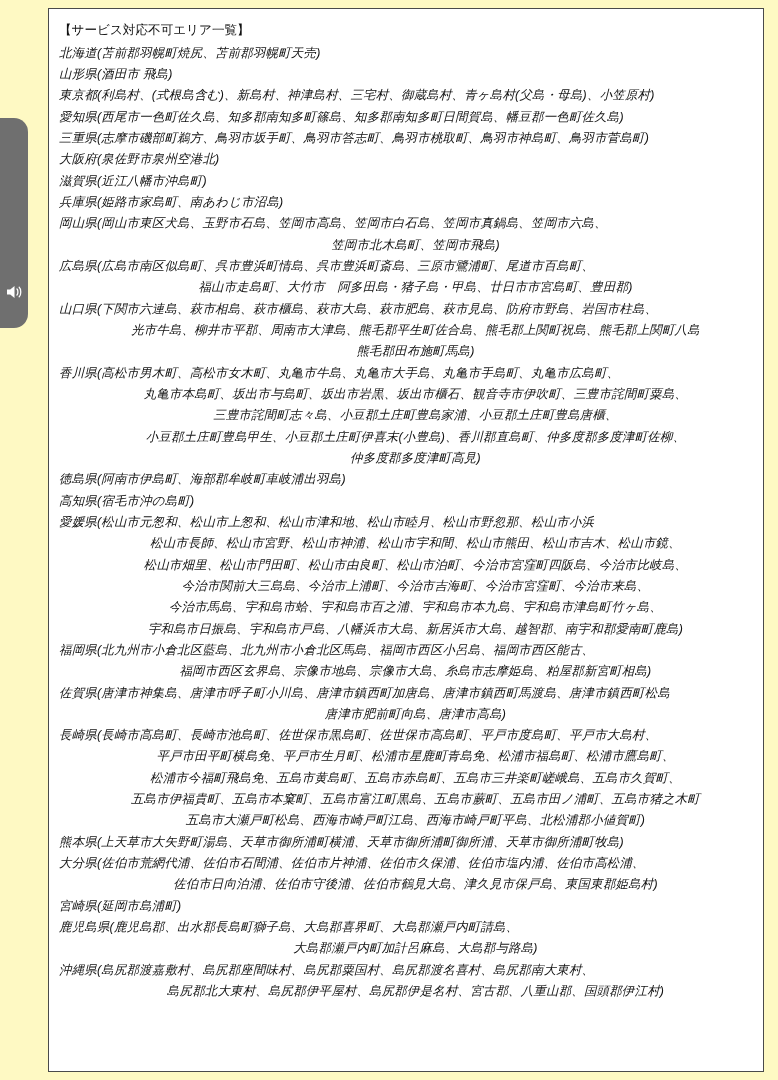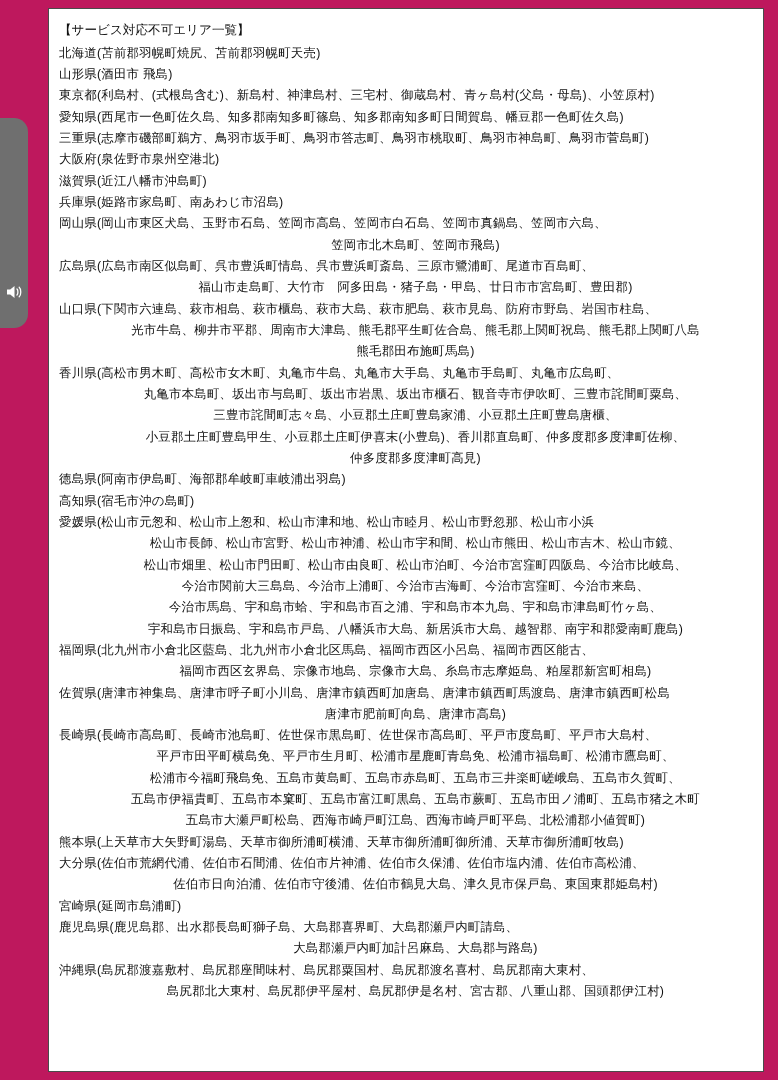--- a/index.html
+++ b/index.html
@@ -10,21 +10,21 @@
   body {
     width: 778px;
     height: 1080px;
     overflow: hidden;
     font-family: "Liberation Sans", "DejaVu Sans", sans-serif;
   }
   .page {
     position: relative;
     width: 778px;
     height: 1080px;
-    background: #be185d;
+    background: #fef9c3;
   }
   
   .left-gutter {
     position: absolute;
     left: 0;
     top: 118px;
     width: 28px;
     height: 210px;
     background: #6f6f6f;
     border-top-right-radius: 14px;
@@ -66,20 +66,21 @@
     font-weight: 400;
     margin-bottom: 1px;
   }
   .entry {
     margin: 0;
     padding: 0;
   }
   .entry-line {
     white-space: pre;
     overflow: hidden;
+    font-style: italic;
   }
   .entry-line.cont {
     padding-left: 17px;
     text-align: center;
   }
 </style>
 </head>
 <body>
 
 <div class="page">

